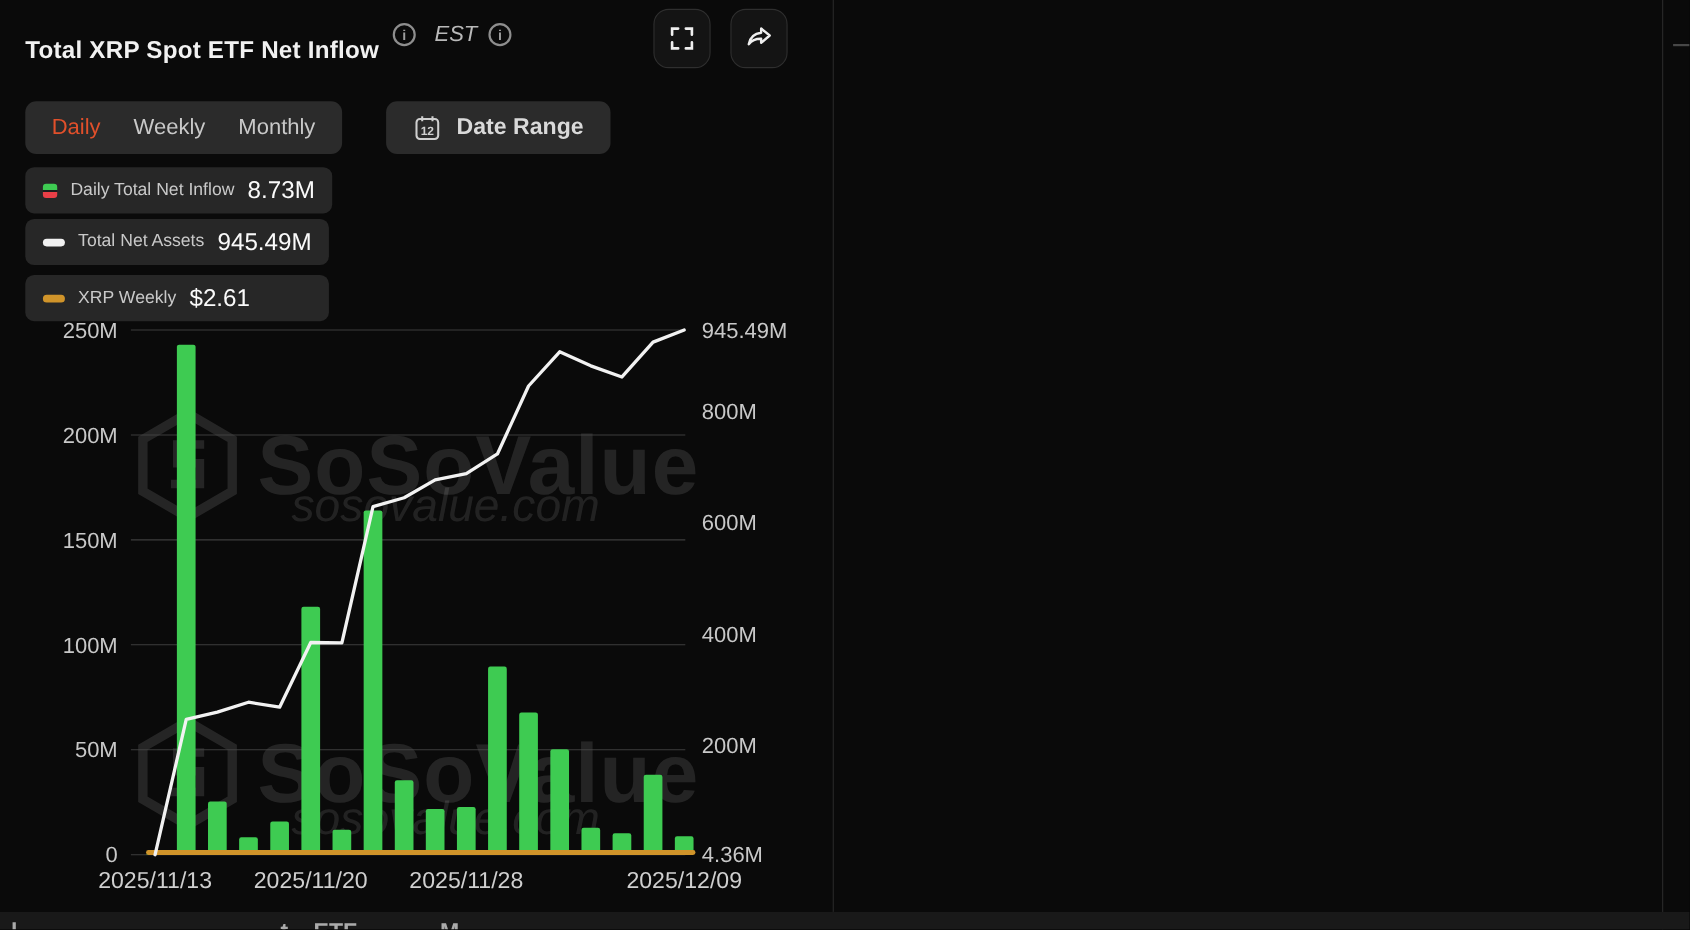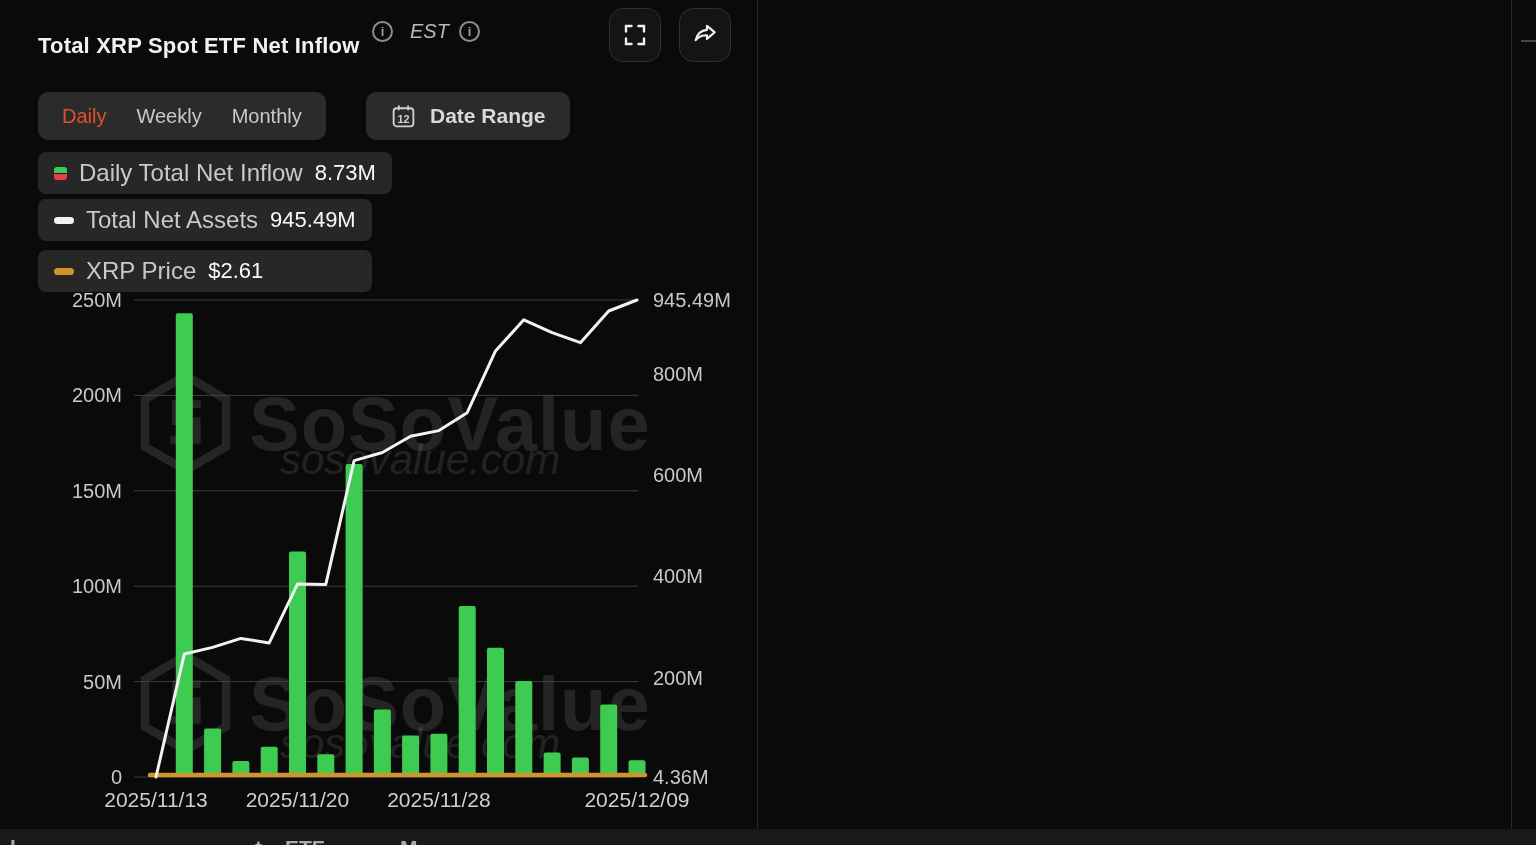--- a/index.html
+++ b/index.html
@@ -1,20 +1,20 @@
 <!DOCTYPE html>
 <html style="--accent: #e1502b; --bar-green: #3ecb52; --table-green: #3dc257; --gold: #d0942a; --legend-red: #ea3f47; --line-white: #f2f2f2;"><head>
 <meta charset="utf-8">
 <style>
   html,body{margin:0;padding:0;width:1536px;height:845px;background:#0a0a0a;overflow:hidden;
     font-family:"Liberation Sans","DejaVu Sans",sans-serif;-webkit-font-smoothing:antialiased;}
   #app{position:relative;width:1536px;height:845px;background:#0a0a0a;}
 
   
-  #left-panel{position:absolute;left:16px;top:0;width:757px;height:594px;}
+  #left-panel{position:absolute;left:1px;top:0;width:757px;height:594px;}
   #lp-title{position:absolute;left:22px;top:18px;font-size:22px;font-weight:700;color:#f1f1f1;letter-spacing:.2px;}
   .info-icon{display:inline-flex;align-items:center;justify-content:center;width:21px;height:21px;border:2px solid #8e8e8e;
     border-radius:50%;color:#9d9d9d;font-size:13px;font-weight:600;box-sizing:border-box;}
   #lp-info1{position:absolute;left:356px;top:21px;}
   #lp-est{position:absolute;left:394px;top:20px;font-size:20px;color:#b9b9b9;font-weight:500;font-style:italic;}
   #lp-info2{position:absolute;left:443px;top:21px;}
   .icon-btn{position:absolute;top:8px;width:52px;height:54px;border-radius:14px;border:1.5px solid #2f2f2f;
     background:#141414;display:flex;align-items:center;justify-content:center;cursor:pointer;padding:0;}
   #btn-fullscreen{left:593px;}
   #btn-share{left:663px;}
@@ -23,21 +23,21 @@
     gap:30px;padding:0 24px;box-sizing:border-box;justify-content:center;}
   .tab{font-size:20px;color:#c9c9c9;cursor:pointer;white-space:nowrap;}
   .tab.active{color:var(--accent);}
   #lp-tabs{left:22px;top:92px;}
 
   #date-range{position:absolute;left:350px;top:92px;height:48px;background:#2b2b2b;border:none;border-radius:10px;
     display:flex;align-items:center;gap:13px;padding:0 24px;cursor:pointer;}
   #date-range span{font-size:21px;font-weight:700;color:#d9d9d9;}
 
   .chip{display:inline-flex;align-items:center;gap:12px;height:42px;background:#272727;border-radius:8px;padding:0 16px;}
-  .chip .lbl{font-size:24px;color:#c9c9c9;white-space:nowrap;}
+  .chip .lbl{font-size:16px;color:#c9c9c9;white-space:nowrap;}
   .chip b{font-size:22px;color:#fafafa;font-weight:400;white-space:nowrap;}
   #legend-row1{position:absolute;left:22px;top:152px;}
   #legend-row2{position:absolute;left:22px;top:199px;display:flex;gap:9px;flex-direction:column;}
   .icon-split{width:13px;height:13px;border-radius:3px;
     background:linear-gradient(to bottom,var(--bar-green) 0 47%,#1d1d1d 47% 55%,var(--legend-red) 55% 100%);}
   .dash{width:20px;height:7px;border-radius:3.5px;}
   .dash.white{background:#f1f1f1;}
   .dash.gold{background:var(--gold);}
 
   #chart-svg{position:absolute;left:0;top:0;z-index:2;pointer-events:none;}
@@ -107,21 +107,21 @@
       <b>8.73M</b>
     </div>
     <div id="legend-row2">
       <div class="chip">
         <span class="dash white"></span>
         <span class="lbl">Total Net Assets</span>
         <b>945.49M</b>
       </div>
       <div class="chip">
         <span class="dash gold"></span>
-        <span class="lbl">XRP Price</span>
+        <span class="lbl">XRP Weekly</span>
         <b>$2.61</b>
       </div>
     </div>
 
     <div class="wm" id="wm1">
       <svg width="95" height="102" viewBox="0 0 100 108" fill="none" stroke="#ffffff" stroke-width="9">
         <path d="M50 4 L93 29 V79 L50 104 L7 79 V29 Z"></path>
         <path d="M66 34 H40 V52 H62 V72 H34" stroke-width="8"></path>
       </svg>
       <span class="wm-text">SoSoValue</span>

